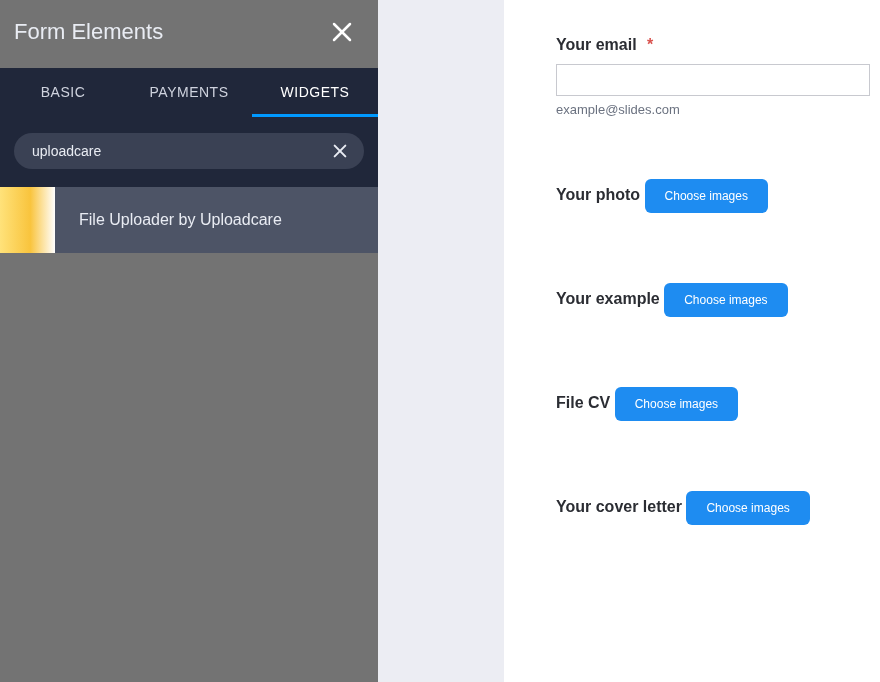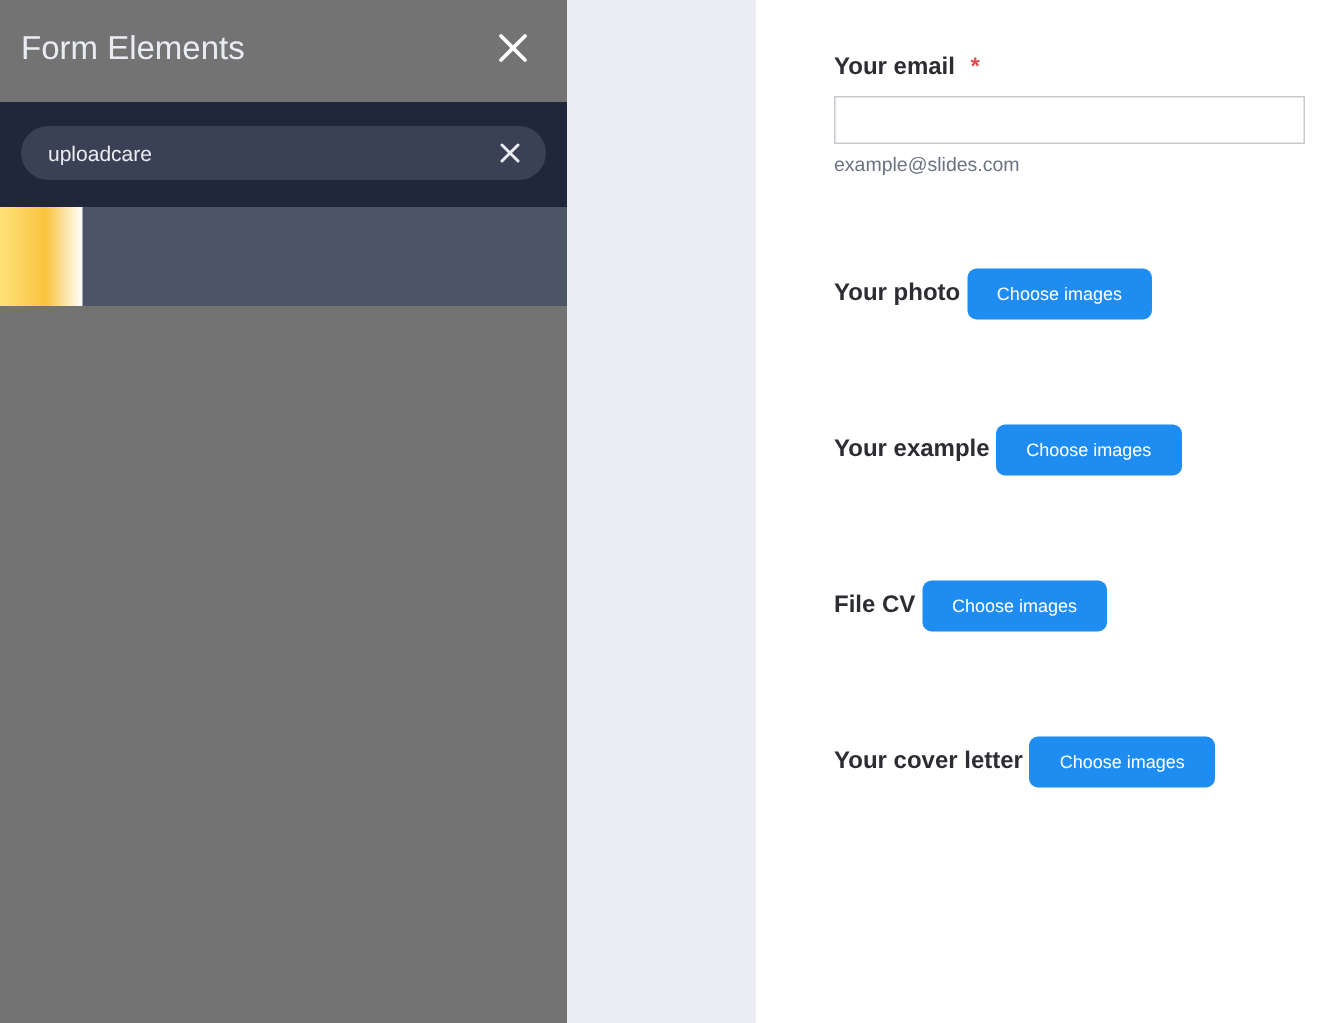--- a/index.html
+++ b/index.html
@@ -52,35 +52,41 @@
   <div class="sidebar-header">
     <div class="sidebar-title">Form Elements</div>
     <button class="close-btn">
       <svg width="24" height="24" viewBox="0 0 24 24" fill="none" stroke-width="2.5" stroke-linecap="round">
           <line x1="4" y1="4" x2="20" y2="20"></line>
           <line x1="20" y1="4" x2="4" y2="20"></line>
         </svg>
     </button>
   </div>
 
+  <div class="tabs">
+    <button class="tab">BASIC</button>
+    <button class="tab">PAYMENTS</button>
+    <button class="tab active">WIDGETS</button>
+  </div>
 
   <div class="search-wrap">
     <div class="search-field">
       <input class="search-input" value="uploadcare" style="">
       <button class="clear-btn">
         <svg width="16" height="16" viewBox="0 0 24 24" fill="none" stroke-width="3" stroke-linecap="round">
             <line x1="4" y1="4" x2="20" y2="20"></line>
             <line x1="20" y1="4" x2="4" y2="20"></line>
           </svg>
       </button>
     </div>
   </div>
 
   <div class="result-item">
     <div class="result-thumb"></div>
+    <div class="result-label">File Uploader by Uploadcare</div>
   </div>
 
 </div>
 
 <div class="canvas-gap"></div>
 
 <div class="form-area">
 
   <div class="field-group">
     <span class="field-label">Your email</span>

